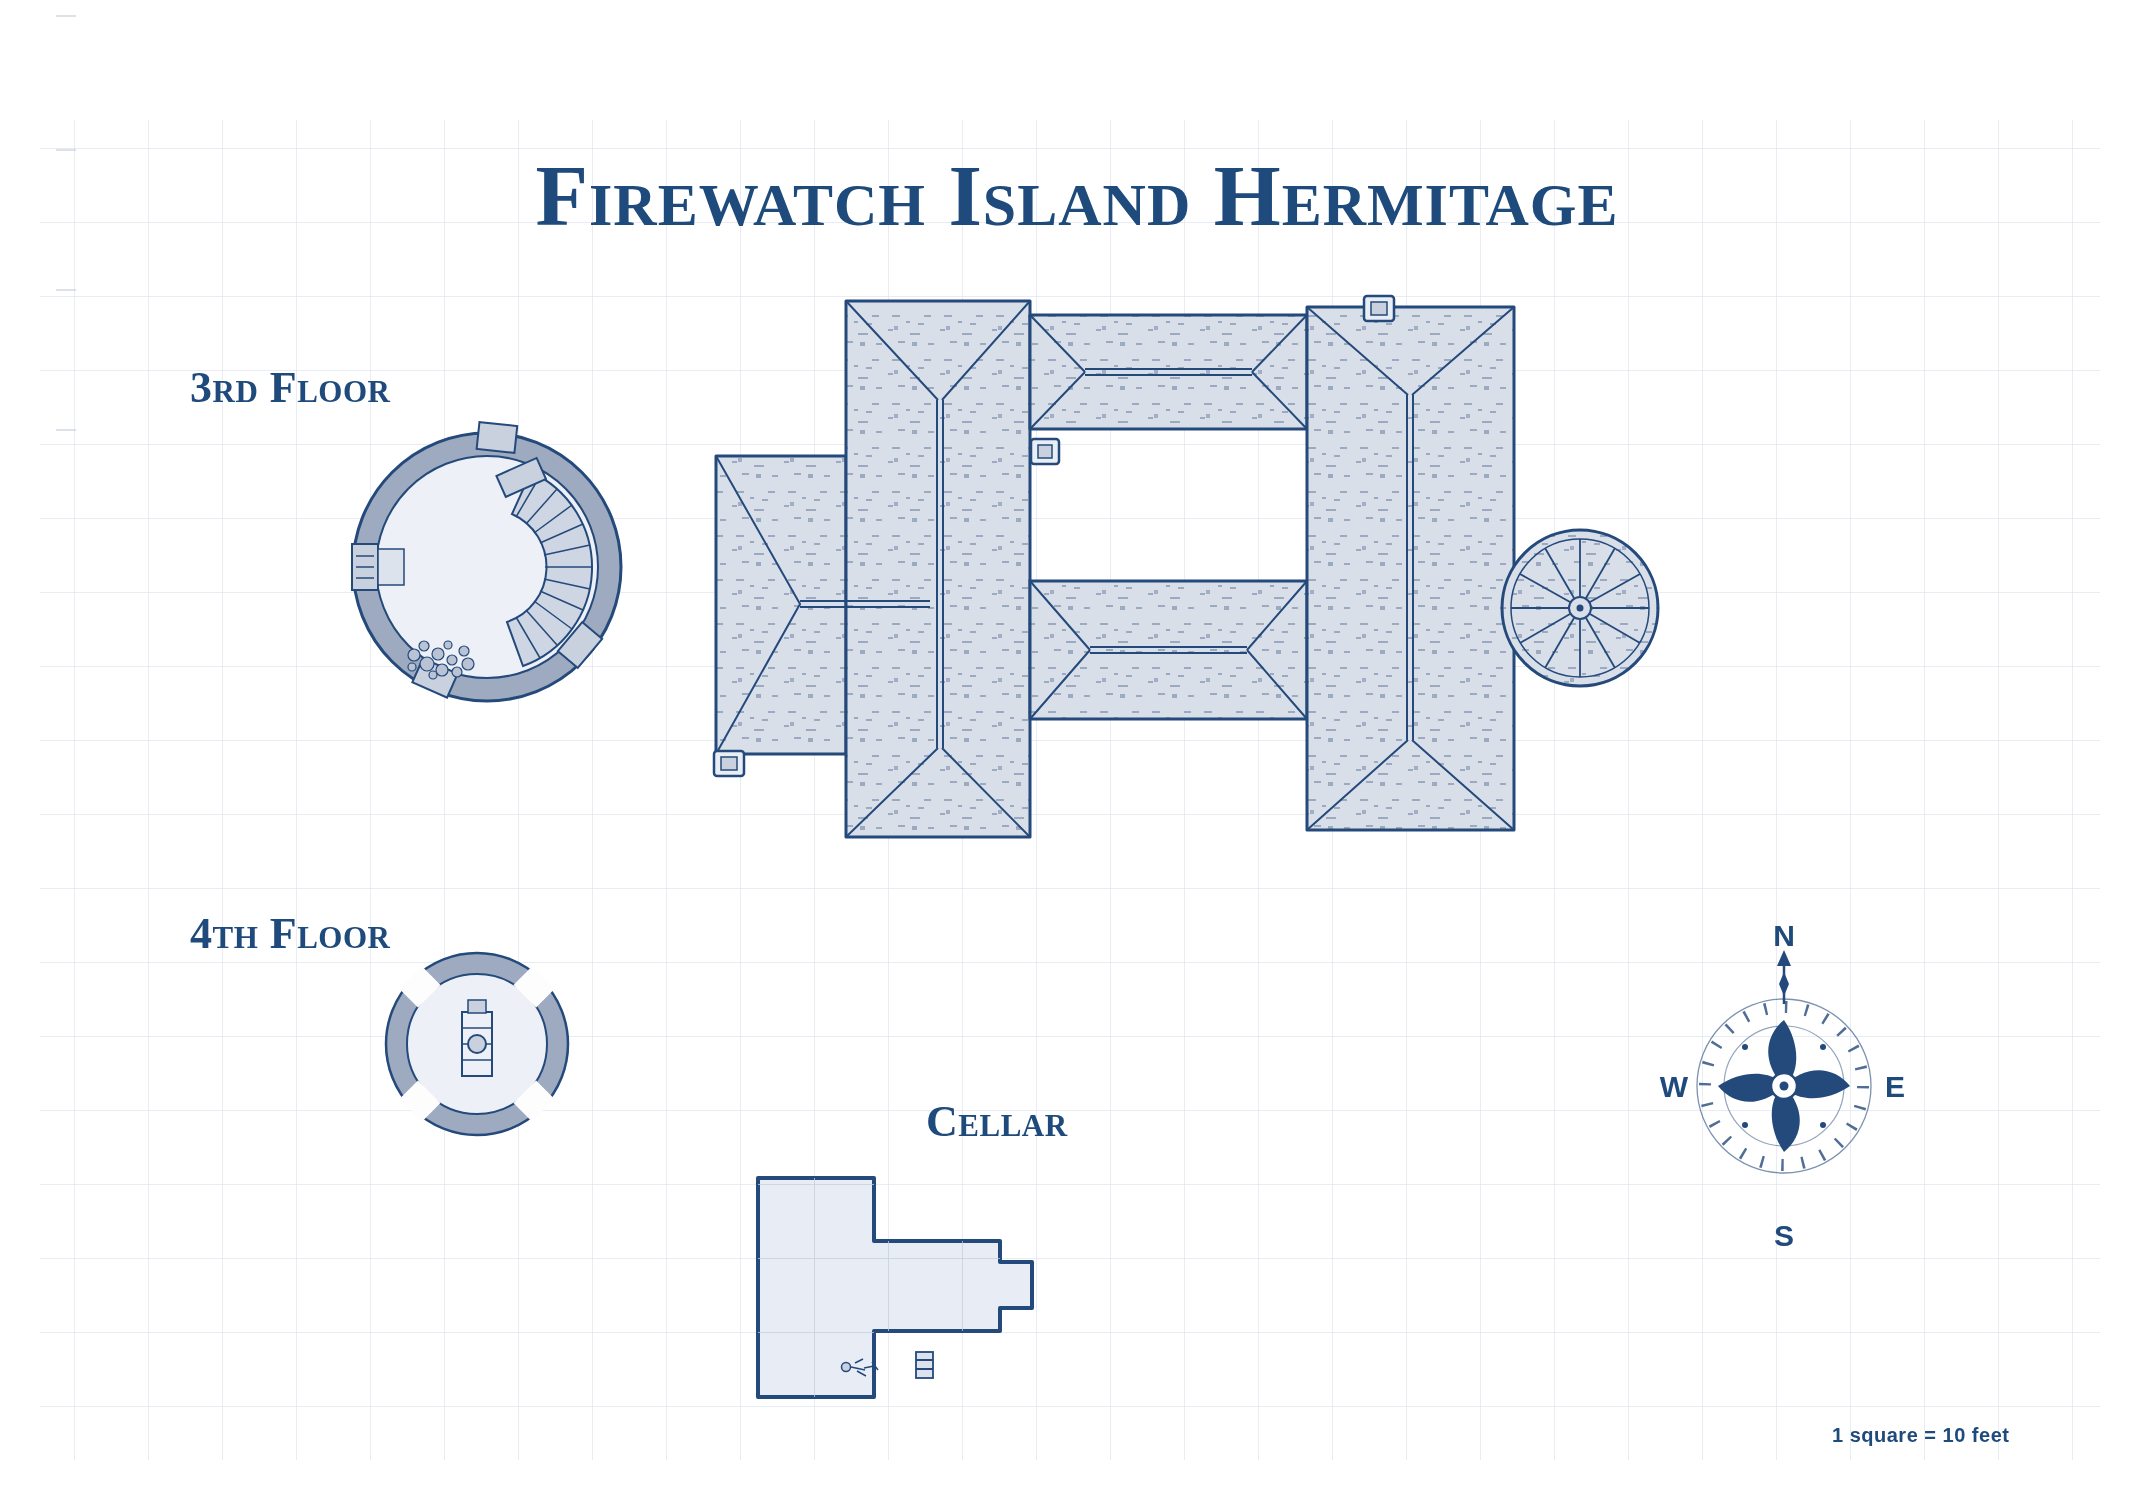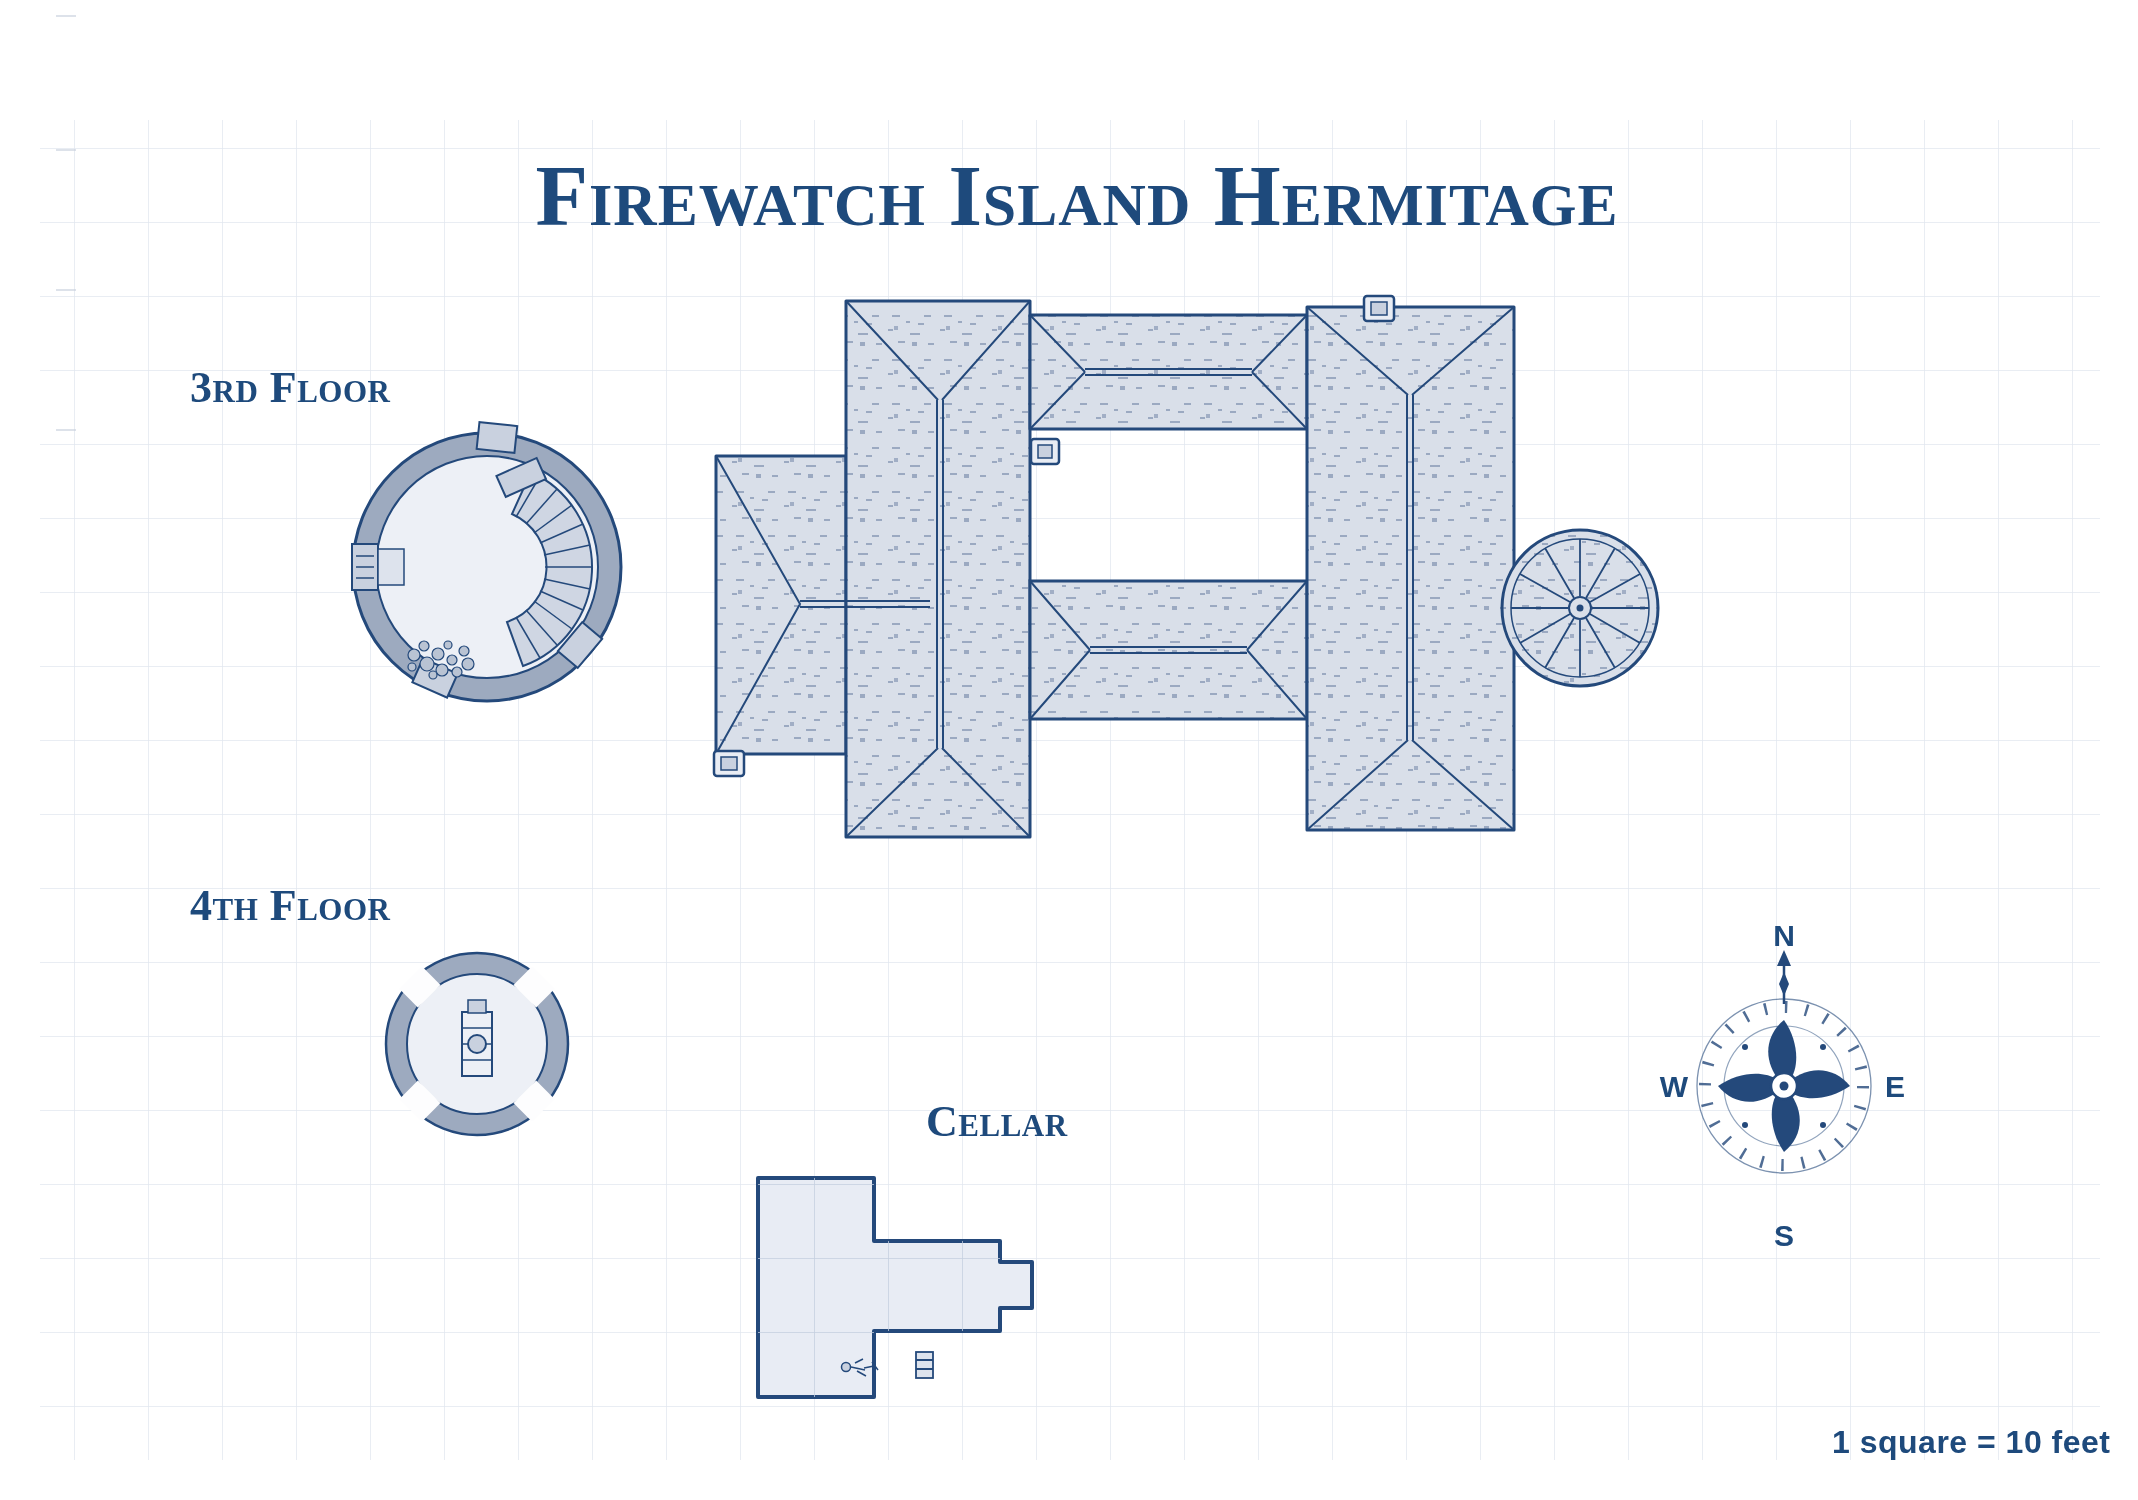--- a/index.html
+++ b/index.html
@@ -17,21 +17,21 @@
   .floor-label{
     font-size:44px;font-weight:bold;font-variant:small-caps;letter-spacing:0.5px;
   }
   .compass-letter{
     font-family:"Liberation Sans", sans-serif;
     font-size:30px;font-weight:bold;
     transform:translate(-50%,-50%);
   }
   .scale-note{
     font-family:"Liberation Sans", sans-serif;
-    font-size:32px;font-weight:bold;letter-spacing:0.5px;
+    font-size:20px;font-weight:bold;letter-spacing:0.5px;
   }
 </style>
 </head>
 <body>
 
 <svg class="map-svg" width="2138" height="1500" viewBox="0 0 2138 1500">
   <defs>
     <pattern id="bgGrid" width="74" height="74" patternUnits="userSpaceOnUse">
       <path d="M74 0H0V74" fill="none" stroke="#e2e7f0" stroke-width="1.5"></path>
     </pattern>
@@ -207,21 +207,21 @@
       <path d="M1784 1004 V964" stroke="#24497b" stroke-width="2.5" fill="none"></path>
       <path d="M1784 950 L1777 966 L1791 966 Z"></path>
       <path d="M1784 972 L1789 984 L1784 996 L1779 984 Z"></path>
     </g>
   </g>
 </svg>
 
 <h1 class="txt title">Firewatch Island Hermitage</h1>
 
 <div class="txt floor-label" style="left:190px;top:362px">3rd Floor</div>
-<div class="txt floor-label" style="left:190px;top:880px">4th Floor</div>
+<div class="txt floor-label" style="left:190px;top:908px">4th Floor</div>
 <div class="txt floor-label" style="left:926px;top:1096px">Cellar</div>
 
 <div class="txt compass-letter" style="left:1784px;top:936px">N</div>
 <div class="txt compass-letter" style="left:1895px;top:1087px">E</div>
 <div class="txt compass-letter" style="left:1784px;top:1236px">S</div>
 <div class="txt compass-letter" style="left:1674px;top:1087px">W</div>
 
 <div class="txt scale-note" style="left:1832px;top:1424px">1 square = 10 feet</div>
 
 </body></html>

